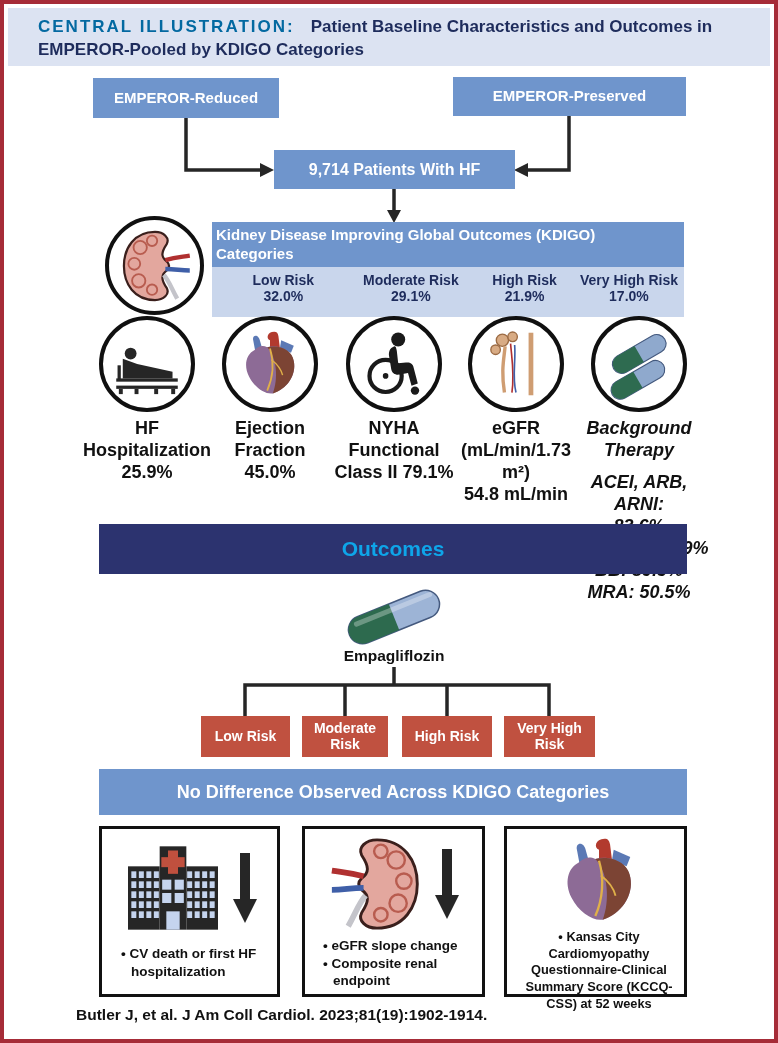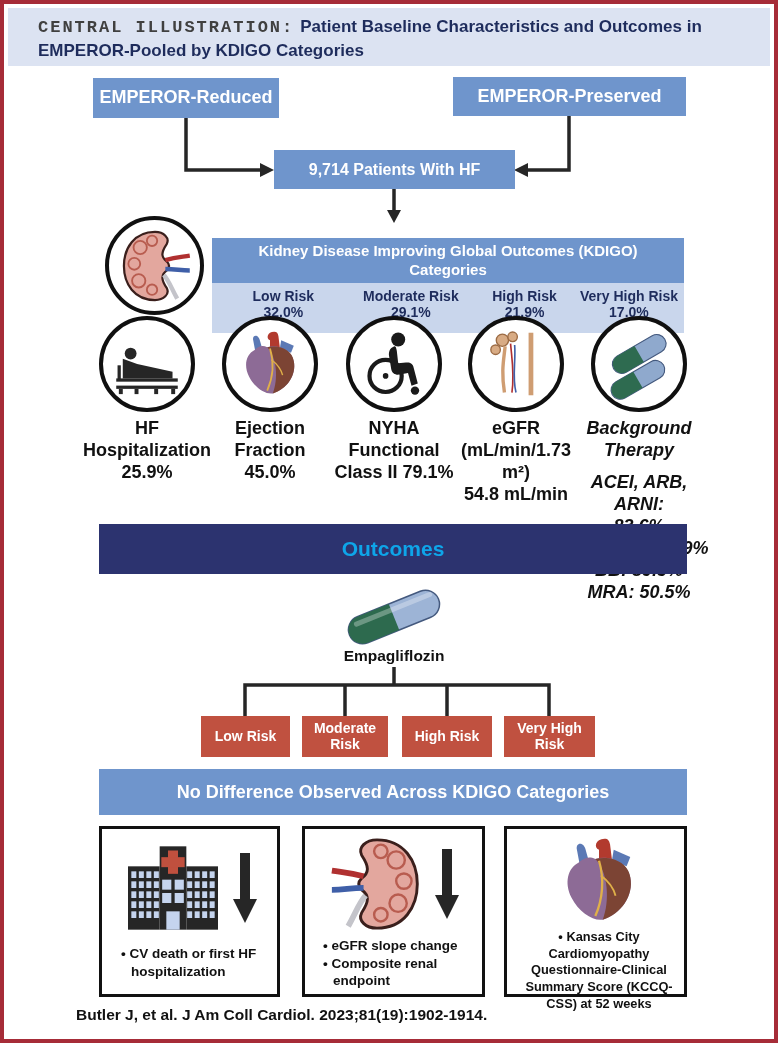--- a/index.html
+++ b/index.html
@@ -7,35 +7,35 @@
   .figure{
     position:relative;width:778px;height:1043px;background:#ffffff;
     border:4px solid #a62c38;overflow:hidden;
     font-family:"Liberation Sans", sans-serif;font-weight:bold;color:#231f20;
   }
   .title-band{
     position:absolute;left:4px;top:4px;width:762px;height:58px;
     background:#dce3f2;padding:8px 18px 0 30px;
     font-size:17px;line-height:1.35;color:#1e2c5c;
   }
-  .title-tag{color:#404040;letter-spacing:2px;margin-right:6px;font-family:Liberation Mono, monospace;}
+  .title-tag{color:#0369a1;letter-spacing:2px;margin-right:16px;}
   .bluebox{
     position:absolute;background:#6f95cc;color:#ffffff;
     display:flex;align-items:center;justify-content:center;text-align:center;
-    font-size:18px;line-height:1.1;z-index:2;
+    font-size:15px;line-height:1.1;z-index:2;
   }
   .overlay{position:absolute;left:0;top:0;z-index:1;pointer-events:none;}
   .circle-icon{
     position:absolute;border:4px solid #101010;border-radius:50%;
     background:#ffffff;display:flex;align-items:center;justify-content:center;z-index:2;
   }
   .kdigo{position:absolute;left:208px;top:218px;width:472px;z-index:2;}
   .kdigo-head{
-    background:#6f95cc;color:#ffffff;text-align:center;
-    font-size:15px;line-height:1.25;padding:4px 12px 3px;margin-top:16px;
+    background:#6f95cc;color:#ffffff;text-align:left;
+    font-size:15px;line-height:1.25;padding:4px 4px 3px;
   }
   .kdigo-row{
     background:#c9d6ec;display:flex;padding:5px 4px 12px;color:#1e2c5c;
     font-size:14px;line-height:1.2;text-align:center;
   }
   .kdigo-cell{display:flex;flex-direction:column;}
   .caption{
     position:absolute;text-align:center;font-size:18px;line-height:1.22;color:#111111;z-index:2;
   }
   .caption .sub{margin-top:10px;}

